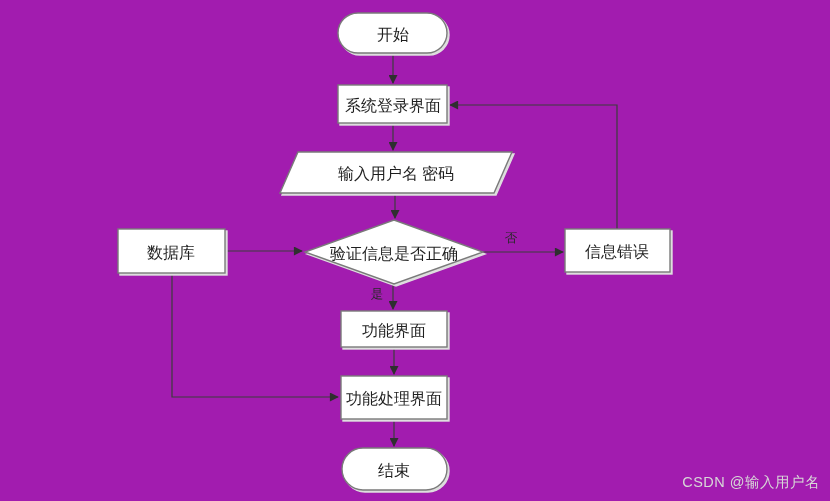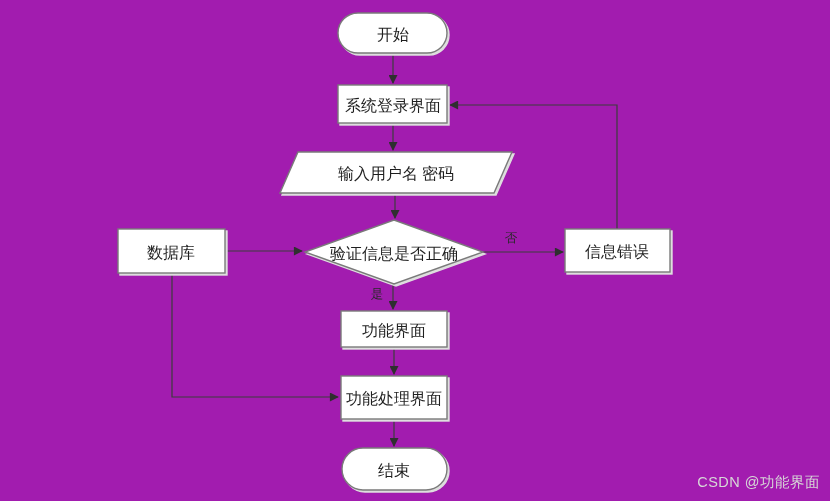--- a/index.html
+++ b/index.html
@@ -118,14 +118,14 @@
 
     <g>
       <rect class="shape" x="342" y="448" width="105" height="42" rx="21" ry="21"></rect>
       <text class="node-label" x="394" y="470">结束</text>
     </g>
 
     <text class="edge-label" x="511" y="238">否</text>
     <text class="edge-label" x="377" y="294">是</text>
   </svg>
 
-  <div class="watermark">CSDN @功能界面</div>
+  <div class="watermark">CSDN @输入用户名</div>
 </div>
 
 </body></html>

